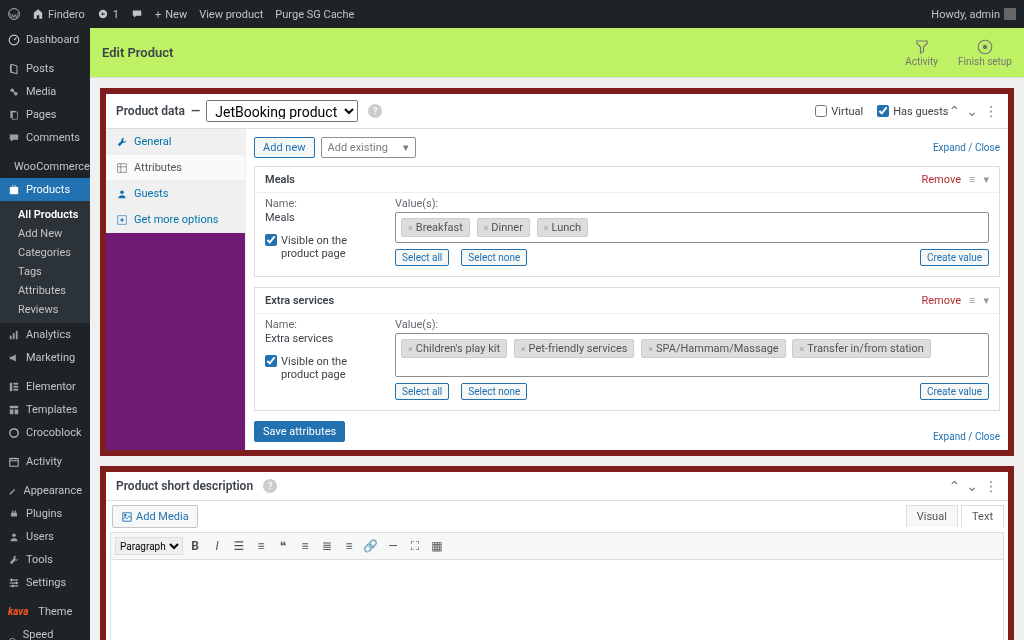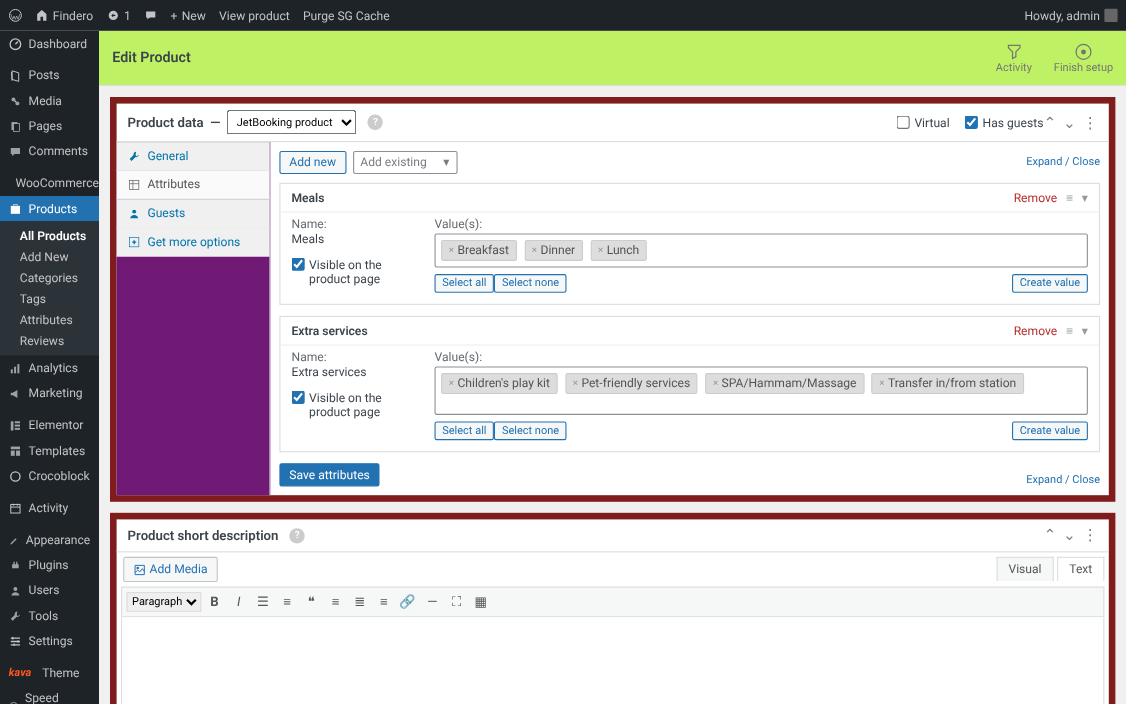--- a/index.html
+++ b/index.html
@@ -28,21 +28,21 @@
 .content { flex: 1; background: #f0f0f1; overflow-y: auto; padding: 0 10px 10px; }
 .header { background: #bef264; border-bottom: 1px solid #ddd; padding: 10px 12px; display: flex; align-items:center; margin: 0 -10px 10px; }
 .header h1 { font-size: 13px; font-weight: 600; flex: 1; }
 .header-icons { display: flex; gap: 20px; font-size: 10px; color: #757575; }
 .header-icons > div { text-align: center; cursor: pointer; }
 .header-icons svg { width: 18px; height: 18px; fill: #757575; display: block; margin: 0 auto; }
 
 .postbox { background: #fff; border: 6px solid #7f1d1d; margin-bottom: 10px; }
 .postbox-header { display: flex; align-items: center; padding: 6px 10px; border-bottom: 1px solid #ddd; }
 .postbox-header h2 { font-size: 12px; font-weight: 600; display: flex; align-items: center; gap: 6px; flex: 1; }
-.postbox-header select { font-size: 10px; padding: 2px 4px; height: 22px; }
+.postbox-header select { font-size: 14px; padding: 2px 4px; height: 22px; }
 .postbox-header .checks { display: flex; gap: 14px; margin-right: auto; margin-left: 20px; font-size: 11px; font-weight:400; }
 .postbox-header .checks label { display: flex; align-items:center; gap: 4px; }
 .postbox-toggle { display: flex; gap: 6px; color: #787c82; cursor: pointer; }
 .postbox-toggle span { font-size: 14px; }
 .help-ico { width:14px;height:14px; border-radius:50%; background:#ccc; color:#fff; font-size:9px; display:inline-flex;align-items:center;justify-content:center; margin:0 4px; }
 
 .product-data-body { display: flex; }
 .pd-tabs { width: 140px; background: #701a75; border-right: 1px solid #eee; }
 .pd-tab { display: flex; align-items: center; gap: 6px; padding: 6px 10px; font-size: 11px; border-bottom: 1px solid #eee; cursor: pointer; color: #0073aa; background:#f0f0f1; }
 .pd-tab svg { width: 12px; height: 12px; fill: #0073aa; }
@@ -68,21 +68,21 @@
 .attr-left { width: 110px; }
 .attr-left .label { color: #646970; margin-bottom: 1px; }
 .attr-left .name { margin-bottom: 10px; }
 .attr-left label { display: flex; align-items: start; gap: 4px; font-size: 11px; line-height:1.2;}
 .attr-right { flex: 1; }
 .attr-right .label { color: #646970; margin-bottom: 2px; }
 .tag-input { border: 1px solid #8c8f94; border-radius: 2px; padding: 3px; margin-bottom: 6px; min-height: 28px; }
 .tag-input.tall { min-height: 44px; }
 .tag { display: inline-flex; align-items:center; background: #ddd; border: 1px solid #ccc; border-radius: 2px; padding: 2px 6px; margin: 2px; font-size: 11px; color:#545454; gap:3px;}
 .tag .x { color:#999; font-size:9px; }
-.attr-buttons { display: flex; gap: 0; align-items:center; }
+.attr-buttons { display: flex; gap: 12px; align-items:center; }
 .attr-buttons .btn-sm { font-size: 10px; padding:2px 6px;}
 .attr-buttons .right { margin-left:auto; }
 
 .save-row { display:flex; align-items:flex-end; gap:8px; margin-top:6px;}
 .save-row .expand-collapse { margin-left:auto; }
 
 .desc-body { padding: 4px 4px 0; }
 .add-media-btn { border: 1px solid #c3c4c7; padding: 4px 8px; font-size: 11px; color:#2271b1; cursor:pointer; display:inline-flex; align-items:center; gap:3px; background:#f6f7f7; border-radius:2px; margin:0 0 0 2px;}
 .editor-tabs { float: right; }
 .editor-tabs span { display:inline-block; border:1px solid #ddd; border-bottom:none; padding:4px 10px; font-size:11px; color:#555; cursor:pointer; }

